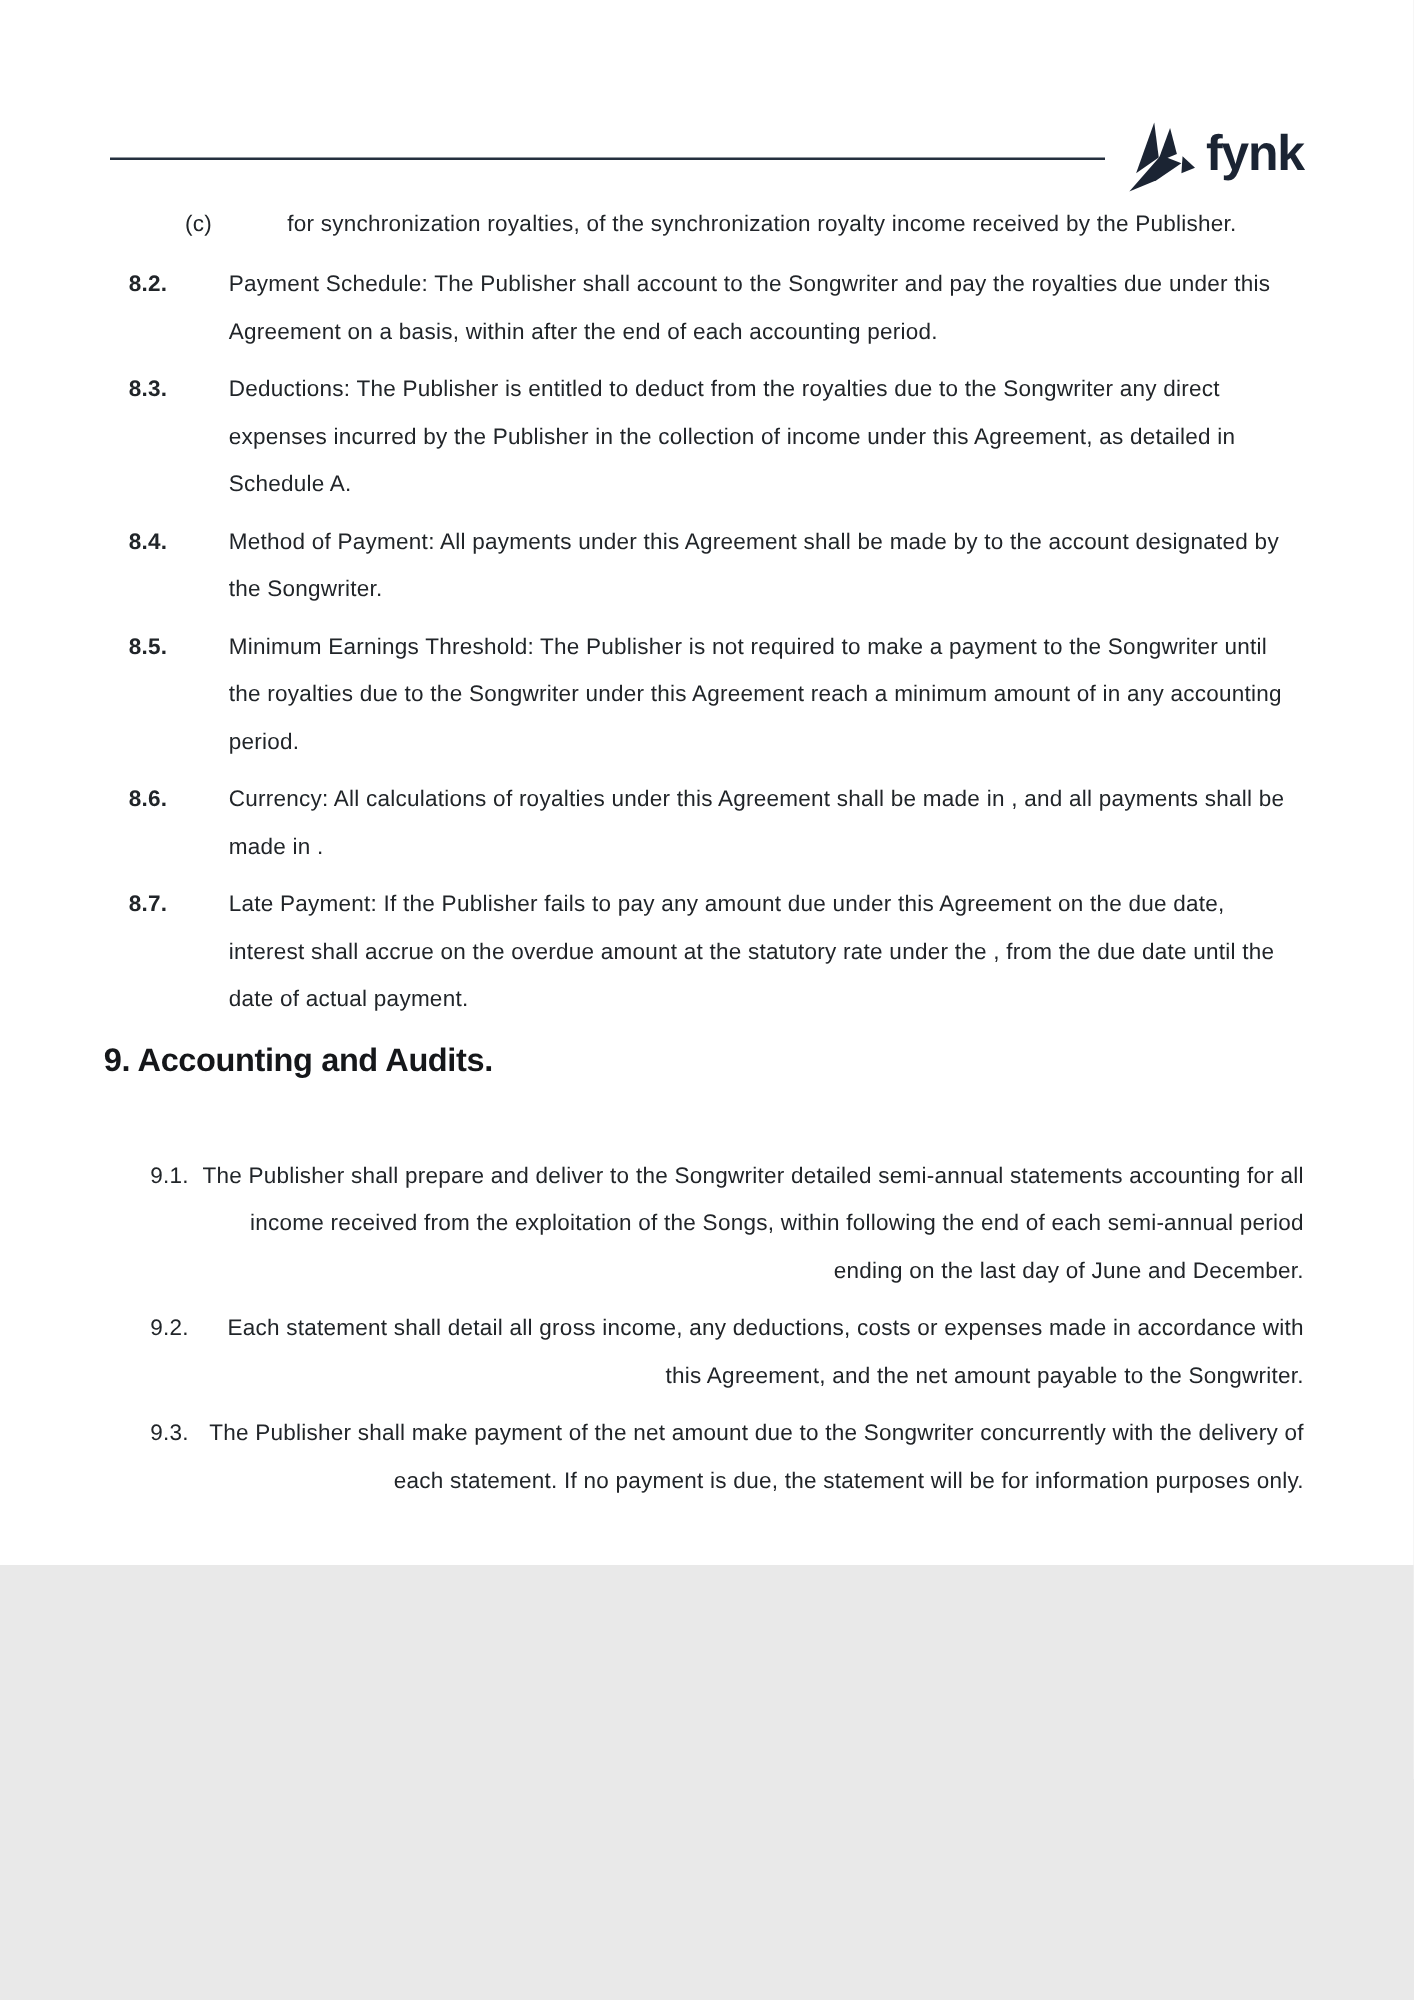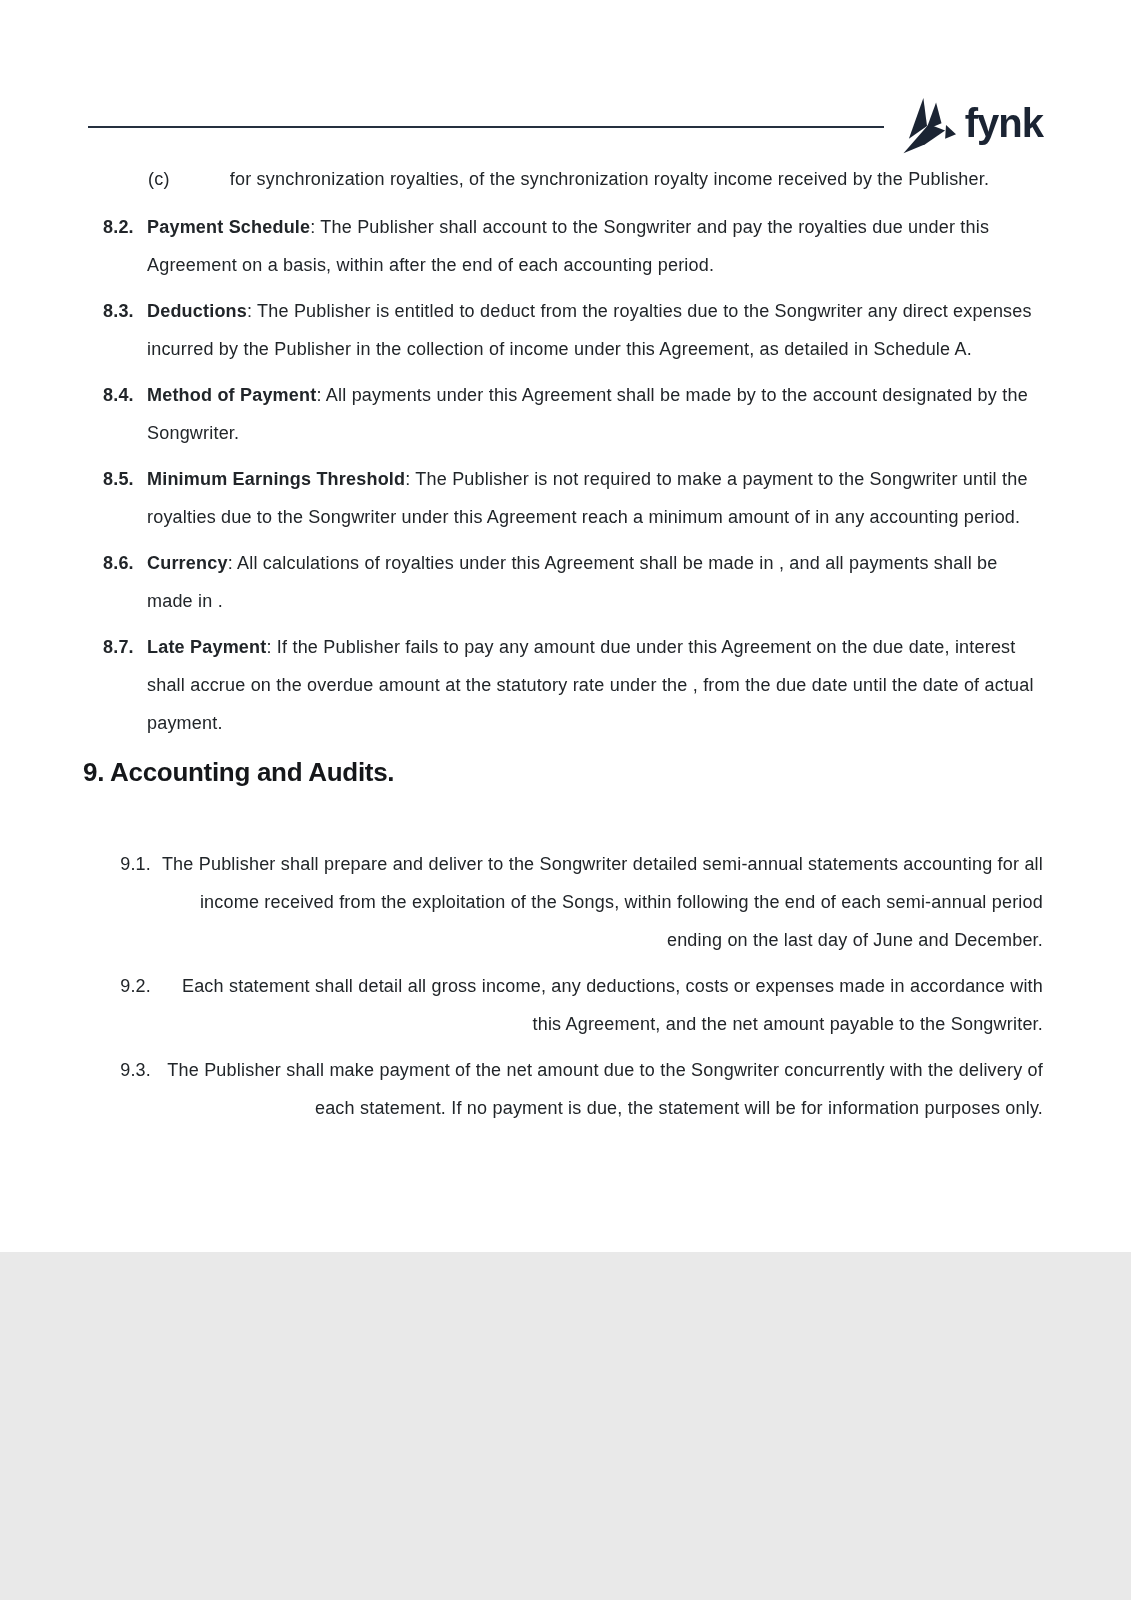--- a/index.html
+++ b/index.html
@@ -31,25 +31,25 @@
     font-size:40px;font-weight:700;color:var(--c-brand);
     letter-spacing:-1px;line-height:1;padding-bottom:6px;
   }
   
   .bodytext{font-size:18px;line-height:38px;letter-spacing:0.2px;}
   .clause-c{display:flex;margin-left:60px;margin-top:0;margin-bottom:10px;}
   .c-marker{flex:0 0 28px;}
   .c-text{flex:1;text-align:center;}
   .num-item{display:flex;margin-bottom:8px;}
   .num-item .num{flex:0 0 44px;}
-  .s8{padding-left:15px;}
+  .s8{padding-left:15px;gap:36px;}
   .s8 .num{font-weight:700;}
   .s9{padding-left:19px;text-align:right;}
   .num-item .itembody{flex:1;}
-  .itembody strong{font-weight:700;}
+  .itembody strong{font-weight:400;}
   
   .section-heading{
     font-size:26px;line-height:44px;font-weight:700;
     color:var(--c-heading);letter-spacing:-0.3px;
     margin-top:6px;margin-bottom:51px;margin-left:-5px;
   }
   
   .footer{position:absolute;left:88px;right:88px;top:1488px;}
   .footer-rule{height:3px;background:var(--c-rule-footer);}
   .footer-links{

